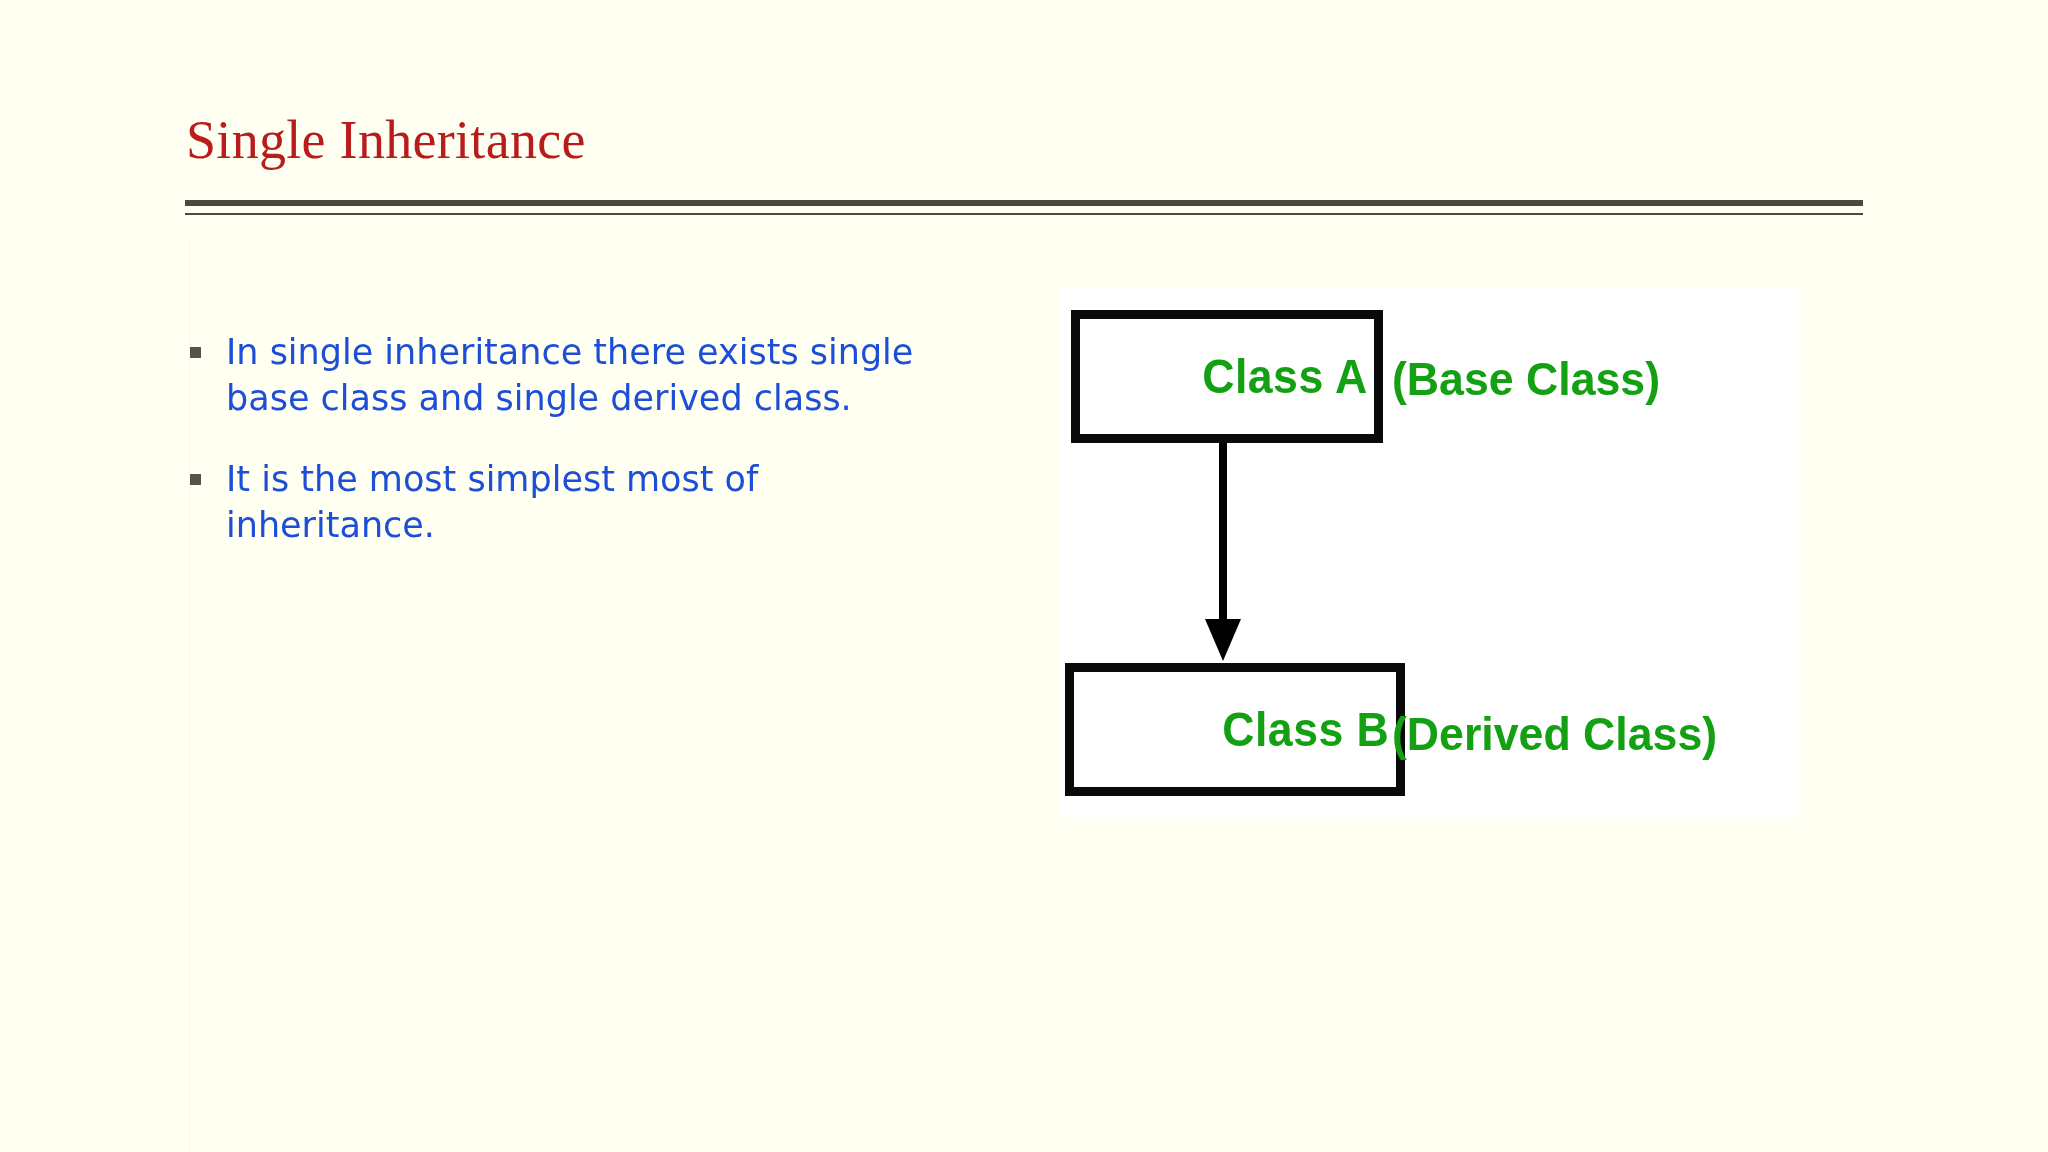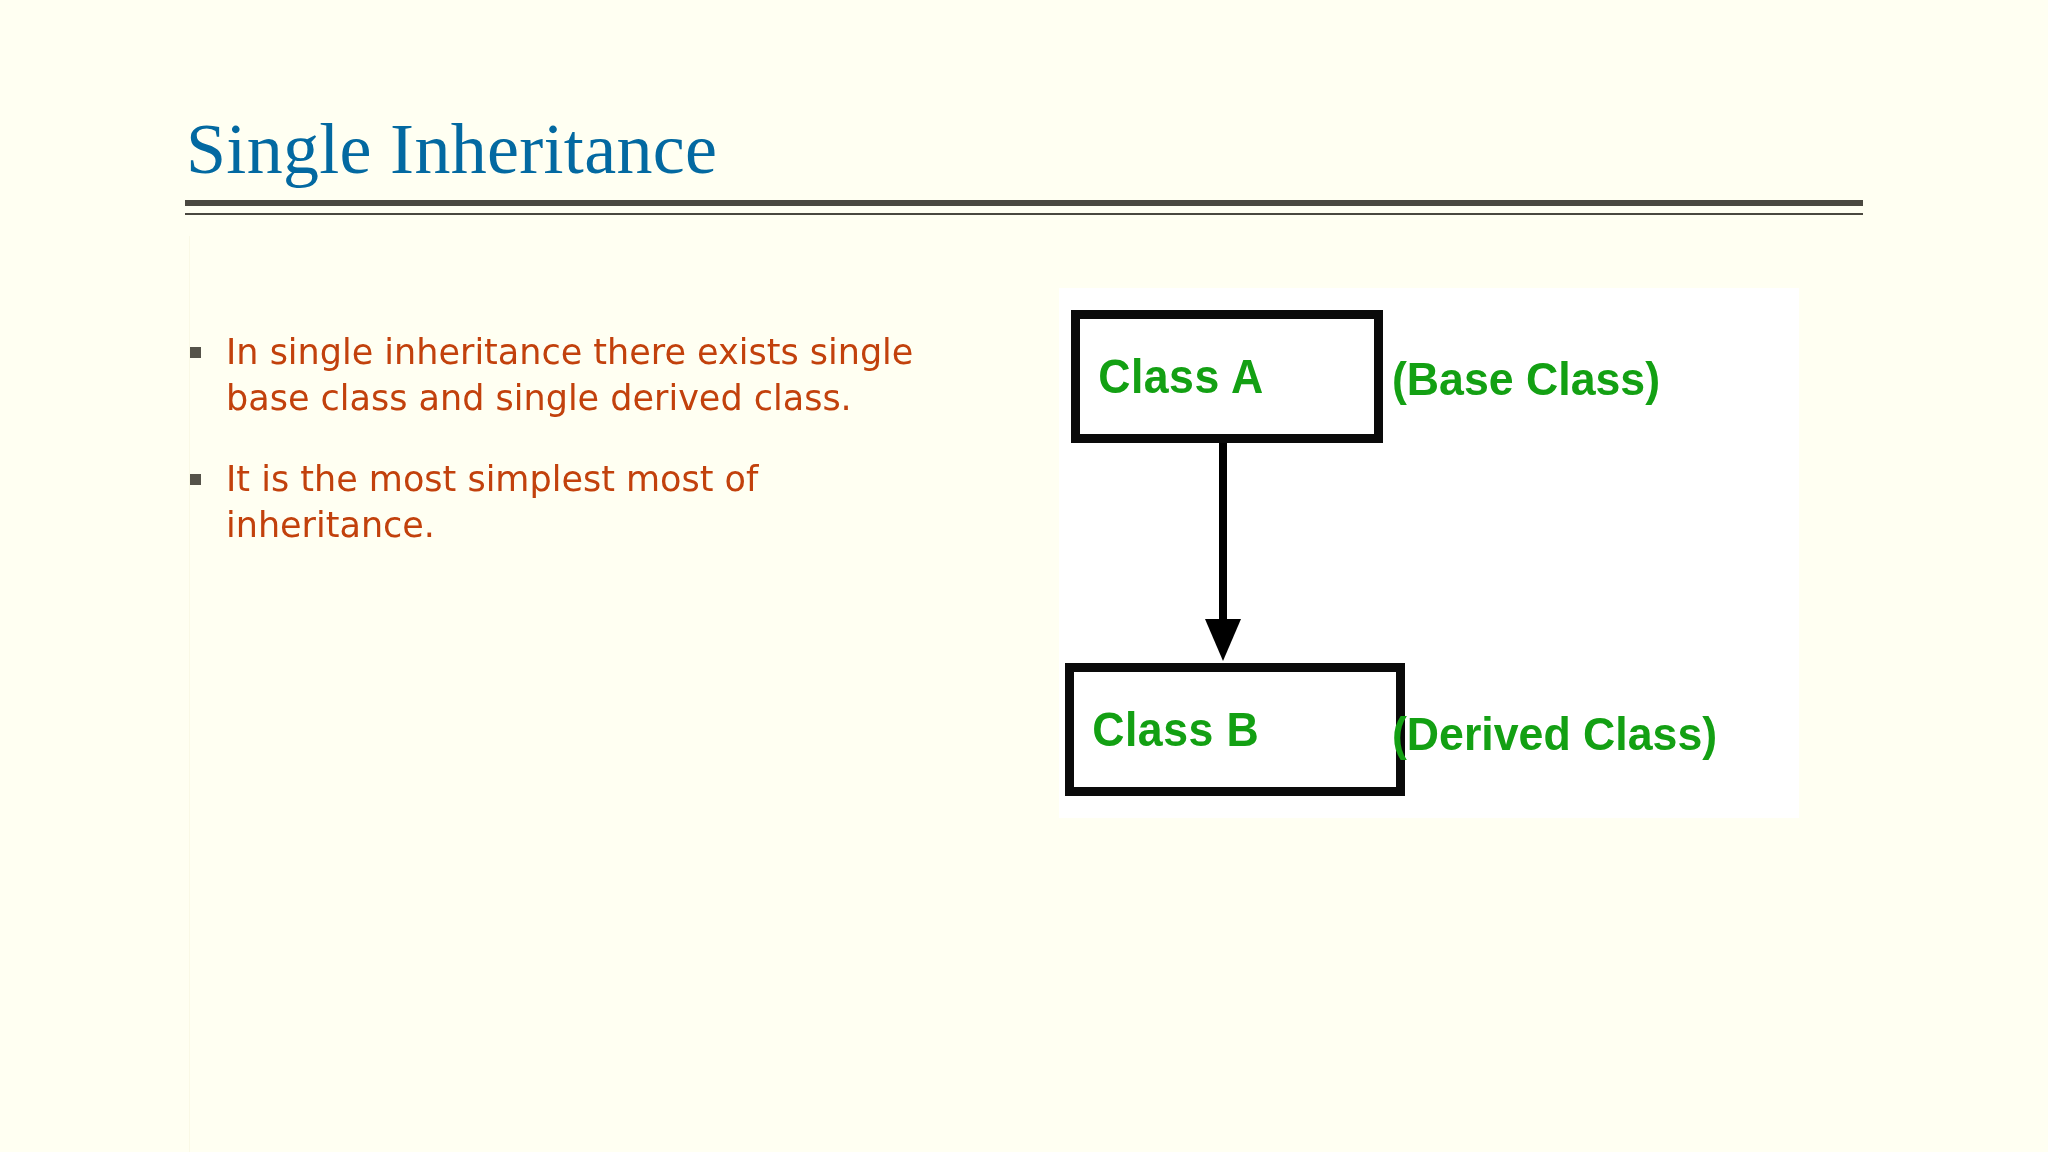--- a/index.html
+++ b/index.html
@@ -30,23 +30,23 @@
     height: 916px;
     background: #faf9e6;
   }
 
   
   .title {
     position: absolute;
     left: 186px;
     top: 112px;
     font-family: "Liberation Serif", serif;
-    font-size: 72px;
+    font-size: 54px;
     line-height: 1.05;
-    color: #0369a1;
+    color: #b91c1c;
     letter-spacing: 0.3px;
     white-space: nowrap;
   }
 
   .divider-thick {
     position: absolute;
     left: 185px;
     top: 200px;
     width: 1678px;
     height: 6px;
@@ -66,21 +66,21 @@
     position: absolute;
     left: 186px;
     top: 330px;
     width: 790px;
   }
   .bullet-row {
     position: relative;
     display: block;
     padding-left: 40px;
     margin-bottom: 36px;
-    color: #c2410c;
+    color: #1d4ed8;
     font-size: 35px;
     line-height: 1.30;
     font-family: "DejaVu Sans", sans-serif;
   }
   .bullet-marker {
     position: absolute;
     left: 4px;
     top: 17px;
     width: 11px;
     height: 11px;
@@ -100,22 +100,21 @@
     background: #ffffff;
   }
 
   .class-box {
     position: absolute;
     background: #ffffff;
     border: 9px solid #0a0a0a;
     box-sizing: border-box;
     display: flex;
     align-items: center;
-    justify-content: flex-start;
-    padding-left: 12px;
+    justify-content: flex-end;
   }
   .class-box .box-label {
     font-family: "Liberation Sans", sans-serif;
     font-weight: bold;
     font-size: 48px;
     color: #13a013;
     letter-spacing: 0.5px;
     white-space: nowrap;
     transform: scaleX(0.93);
   }

